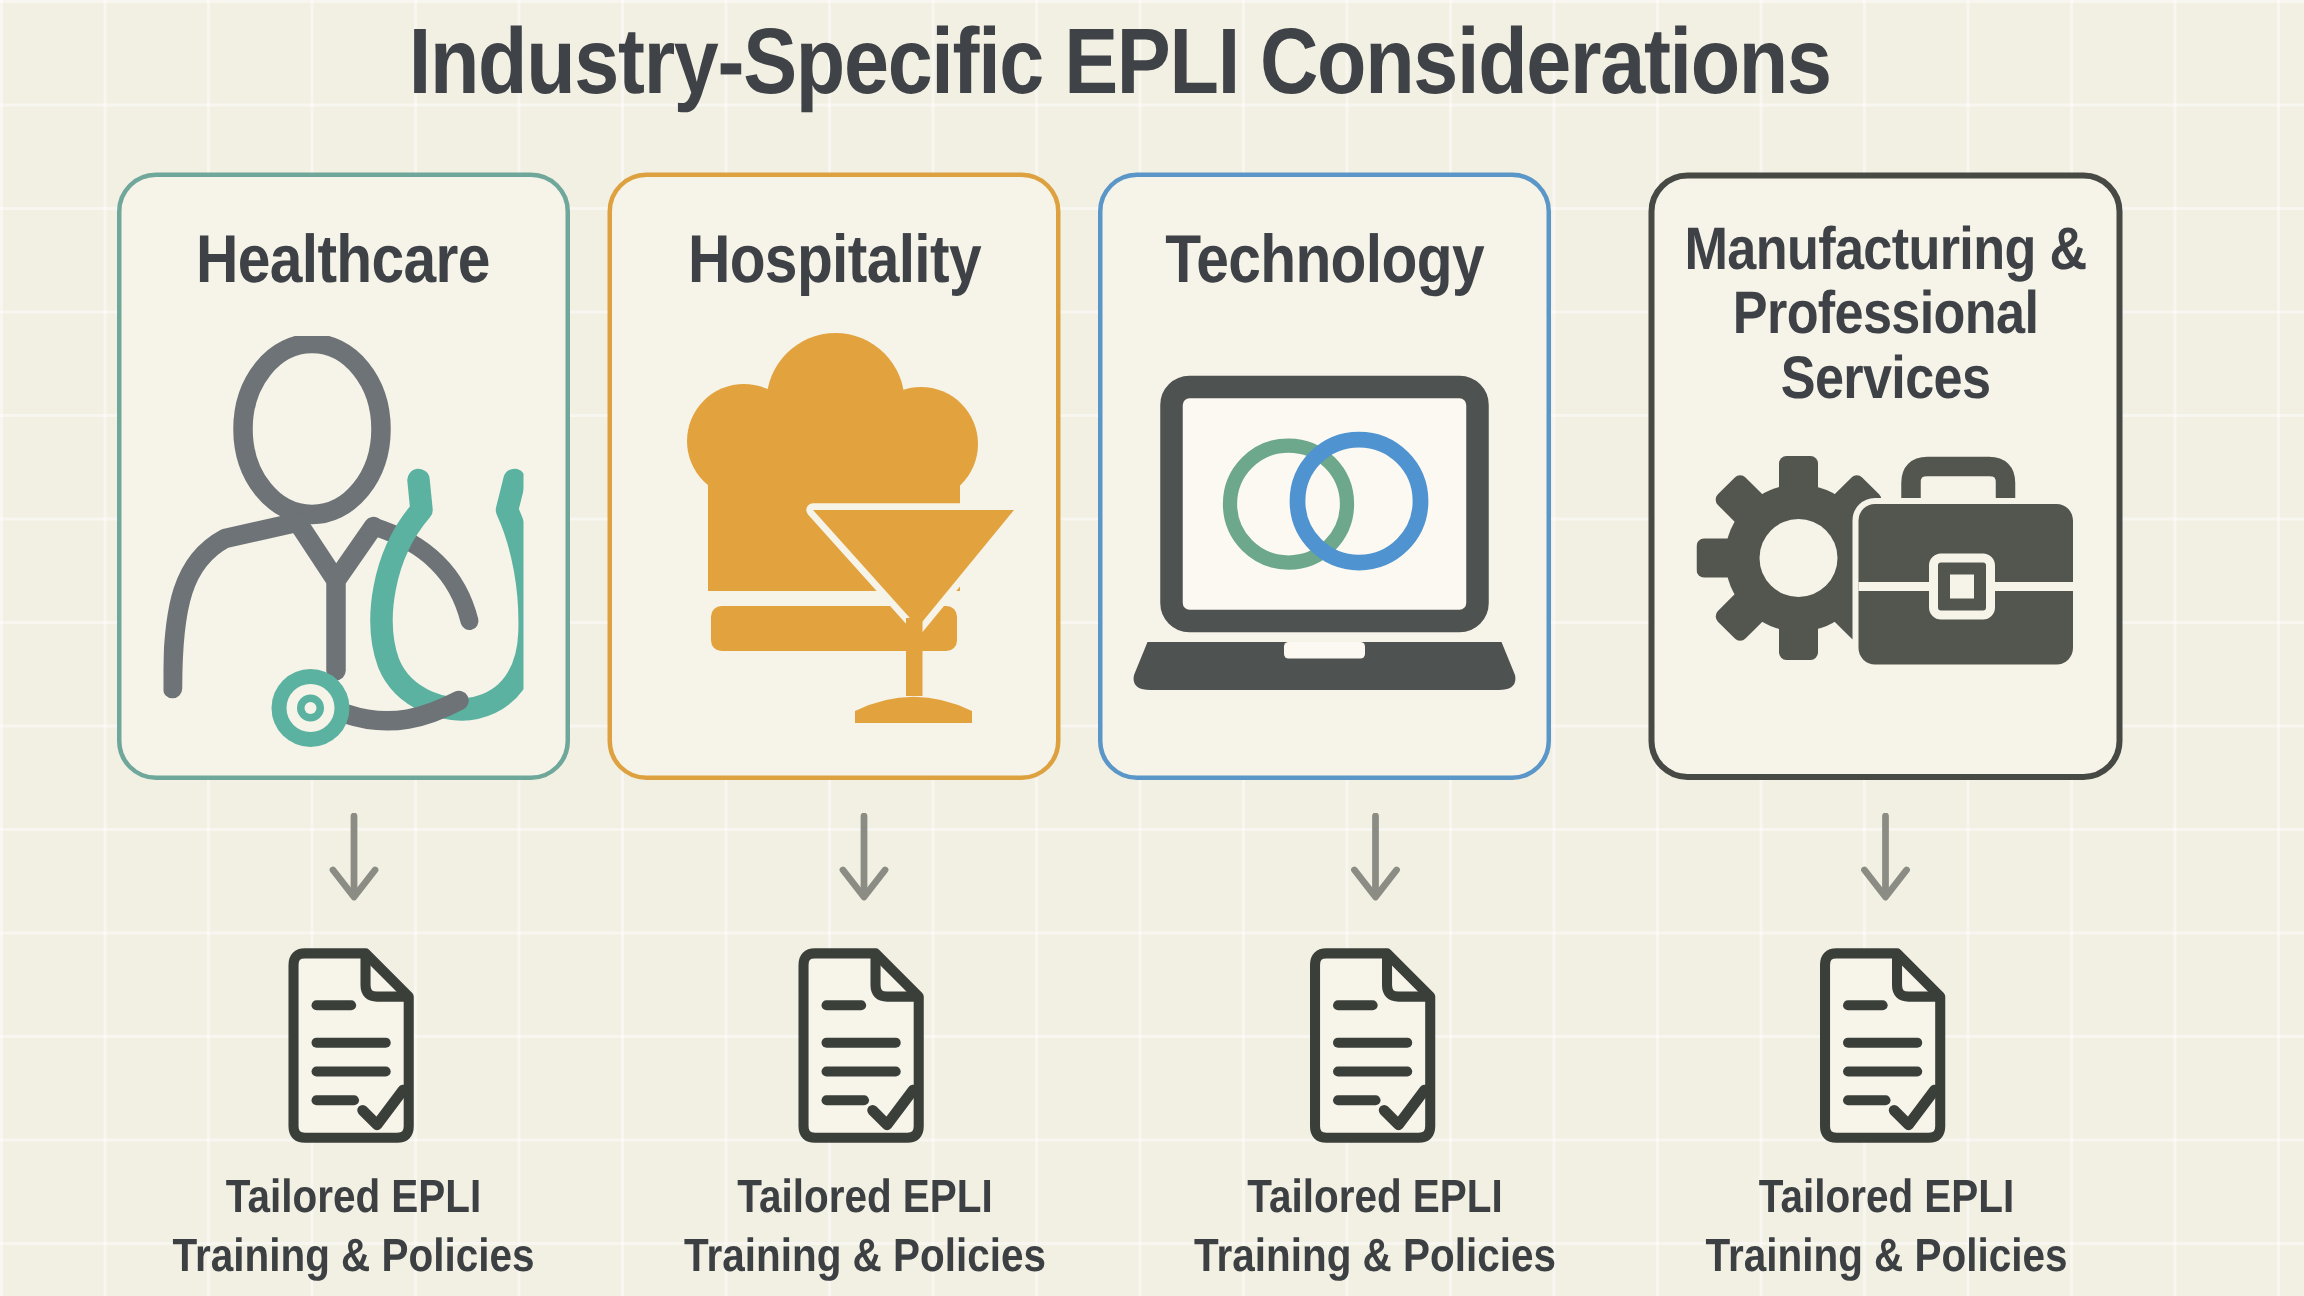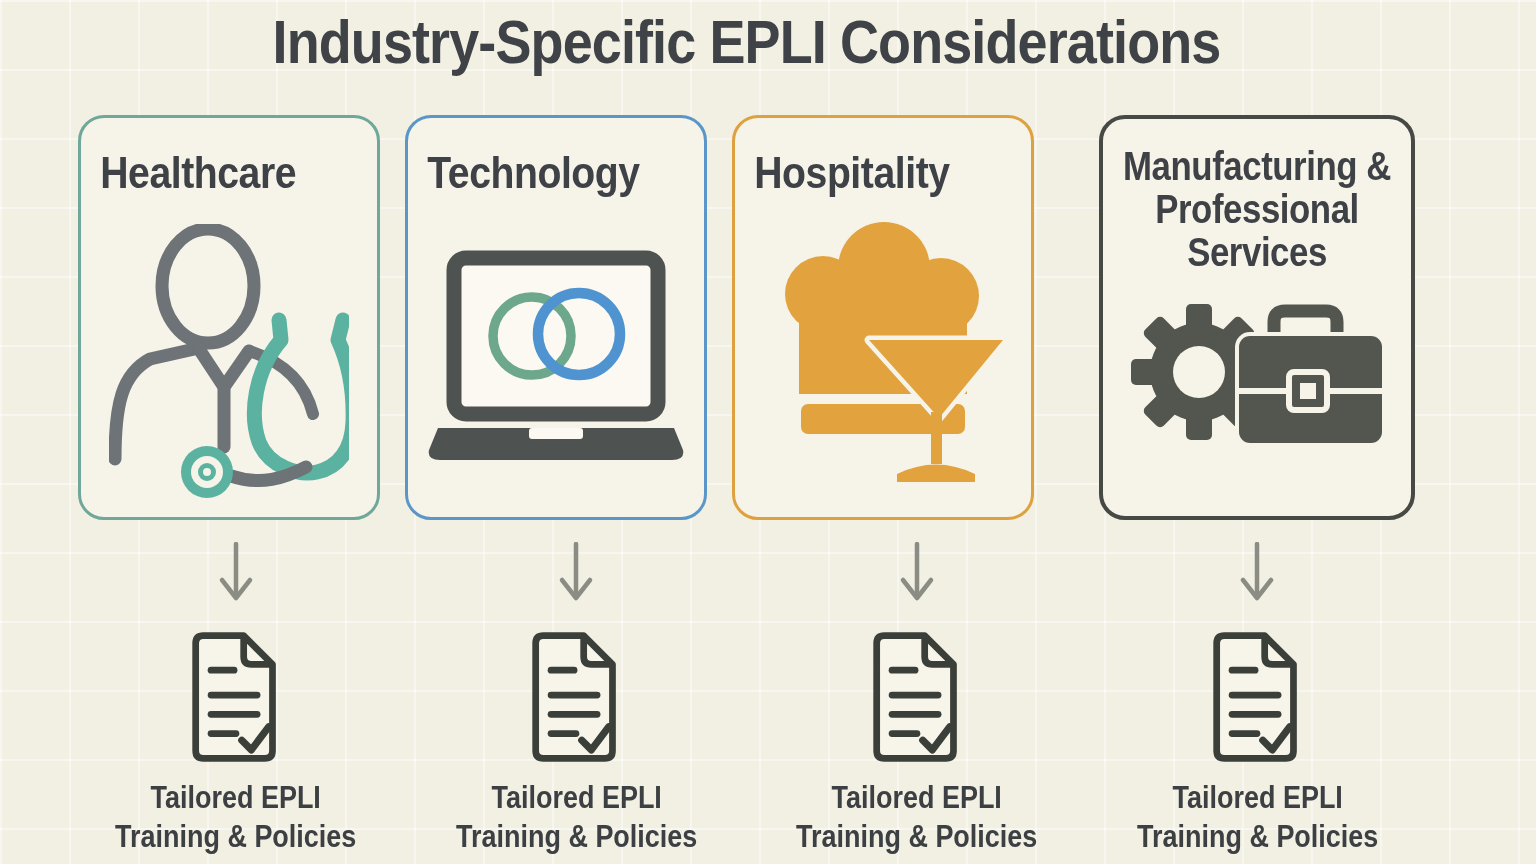--- a/index.html
+++ b/index.html
@@ -33,21 +33,21 @@
   .cards-row {
     position: absolute;
     top: 115px; left: 78px; width: 1337px; height: 405px;
     display: flex; gap: 25px;
   }
   .card {
     flex: 1;
     background: #f6f3e9;
     border: 3px solid #888;
     border-radius: 26px;
-    display: flex; flex-direction: column; 
+    display: flex; flex-direction: column; align-items: center;
     padding-top: 26px;
   }
   .card-manufacturing { border-width: 4px; margin-left: 40px; }
 
   .card-title {
     font-size: 45px; font-weight: 700;
     color: #3e4246;
     line-height: 58px;
     white-space: nowrap;
     letter-spacing: -0.5px;
@@ -117,55 +117,55 @@
           <path d="M122 252 C152 262 176 254 197 243" stroke="#6d7376" stroke-width="13" stroke-linecap="round"></path>
 
           <circle cx="98" cy="248" r="26" fill="#5cb2a0"></circle>
           <circle cx="98" cy="248" r="16" fill="#f6f3e9"></circle>
           <circle cx="98" cy="248" r="9" fill="#5cb2a0"></circle>
           <circle cx="98" cy="248" r="4" fill="#f6f3e9"></circle>
         </svg>
       </div>
     </div>
 
-    <div class="card" style="border-color: rgb(90, 150, 200);">
-      <div class="card-title cond">Technology</div>
-      <div class="icon-wrap icon-technology">
-        <svg width="256" height="216" viewBox="0 0 256 216" fill="none">
-
-          <rect x="26" y="8" width="204" height="156" rx="12" fill="#fbf9f1" stroke="#4e5250" stroke-width="15"></rect>
-
-          <circle cx="104" cy="86" r="39" stroke="#6da78c" stroke-width="9.5"></circle>
-          <circle cx="151" cy="84" r="41" stroke="#4f94d0" stroke-width="10.5"></circle>
-
-          <path d="M10 178 L246 178 L255 200 Q257 210 244 210 L12 210 Q-1 210 1 200 Z" fill="#4e5250"></path>
-          <rect x="101" y="178" width="54" height="11" rx="3" fill="#fbf9f1"></rect>
-        </svg>
-      </div>
-    </div>
-
     <div class="card" style="border-color: rgb(221, 162, 63);">
       <div class="card-title cond">Hospitality</div>
       <div class="icon-wrap icon-hospitality">
         <svg width="222" height="263" viewBox="0 0 222 263" fill="none">
 
           <g fill="#e2a33f">
             <circle cx="42" cy="72" r="38"></circle>
             <circle cx="103" cy="46" r="46"></circle>
             <circle cx="160" cy="74" r="38"></circle>
             <rect x="18" y="62" width="168" height="110"></rect>
 
             <rect x="20" y="182" width="164" height="30" rx="7"></rect>
           </g>
 
           <g fill="#e2a33f" stroke="#f6f3e9" stroke-width="9" stroke-linejoin="round" paint-order="stroke">
             <path d="M88 118 L222 118 L158 196 Z"></path>
             <rect x="150" y="190" width="11" height="52" stroke-width="0"></rect>
             <path d="M116 252 Q155 233 194 252 L194 260 L116 260 Z" stroke-width="0"></path>
           </g>
+        </svg>
+      </div>
+    </div>
+
+    <div class="card" style="border-color: rgb(90, 150, 200);">
+      <div class="card-title cond">Technology</div>
+      <div class="icon-wrap icon-technology">
+        <svg width="256" height="216" viewBox="0 0 256 216" fill="none">
+
+          <rect x="26" y="8" width="204" height="156" rx="12" fill="#fbf9f1" stroke="#4e5250" stroke-width="15"></rect>
+
+          <circle cx="104" cy="86" r="39" stroke="#6da78c" stroke-width="9.5"></circle>
+          <circle cx="151" cy="84" r="41" stroke="#4f94d0" stroke-width="10.5"></circle>
+
+          <path d="M10 178 L246 178 L255 200 Q257 210 244 210 L12 210 Q-1 210 1 200 Z" fill="#4e5250"></path>
+          <rect x="101" y="178" width="54" height="11" rx="3" fill="#fbf9f1"></rect>
         </svg>
       </div>
     </div>
 
     <div class="card card-manufacturing" style="border-color: rgb(70, 73, 68);">
       <div class="card-title-multi cond">
         <div>Manufacturing &amp;</div>
         <div>Professional</div>
         <div>Services</div>
       </div>

